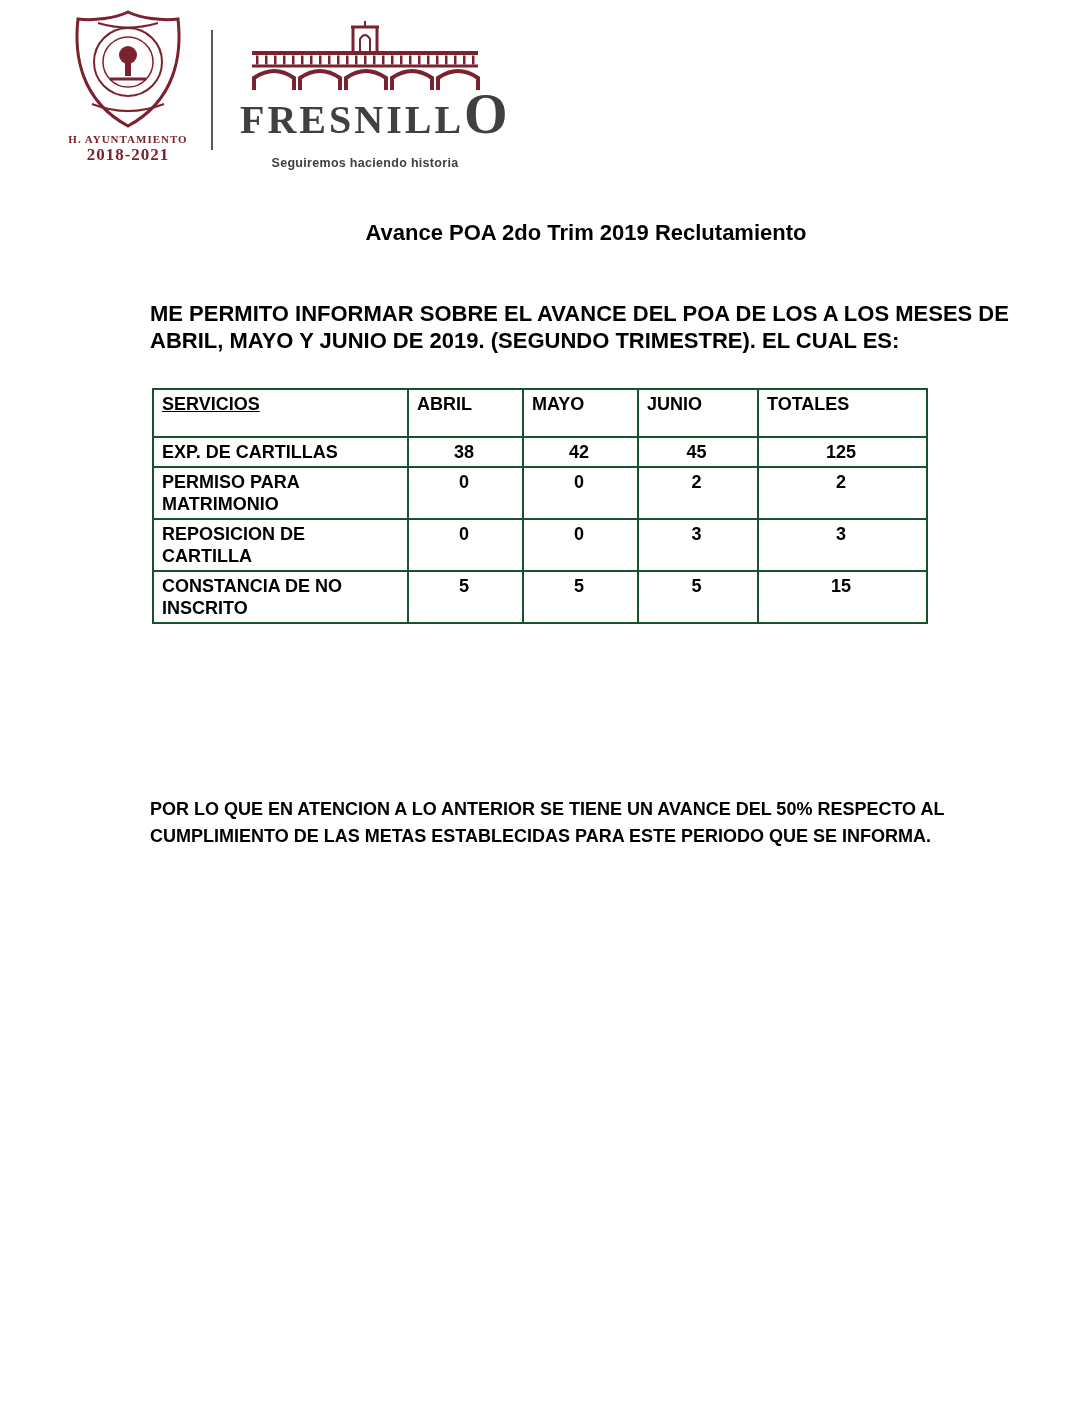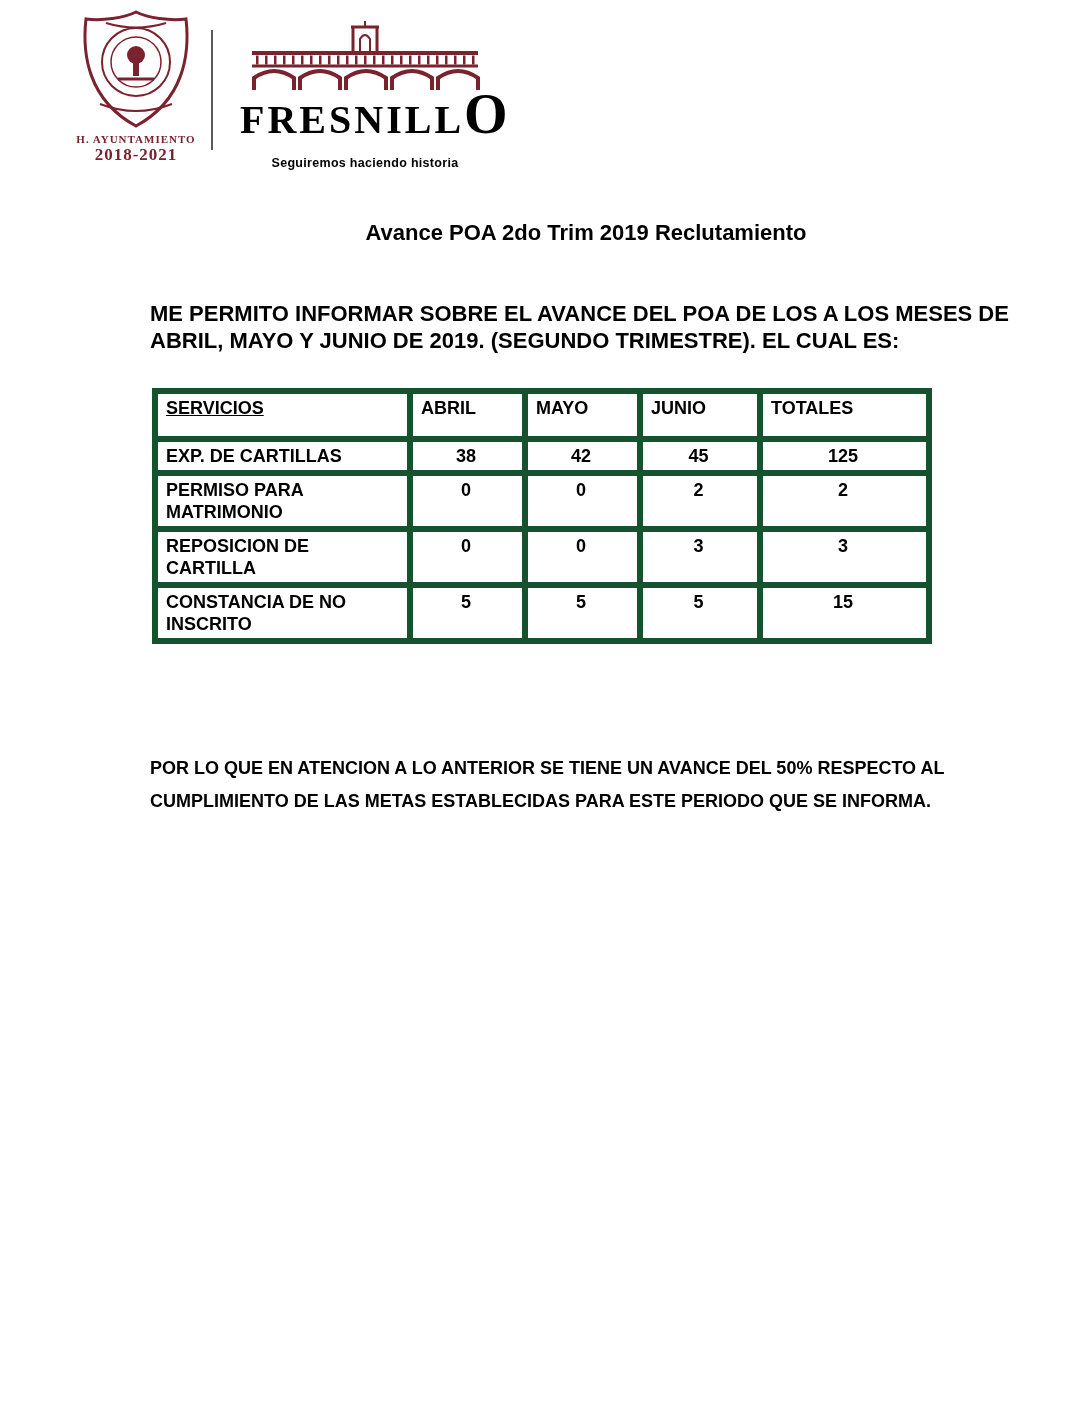--- a/index.html
+++ b/index.html
@@ -10,21 +10,21 @@
     height: 1408px;
     background: #ffffff;
     font-family: "Liberation Sans", sans-serif;
     color: #000000;
     overflow: hidden;
   }
 
   
   .crest {
     position: absolute;
-    left: 68px;
+    left: 60px;
     top: 8px;
     width: 136px;
     text-align: center;
     color: #7a232e;
   }
   .crest svg { display: block; margin: 0 auto; }
   .crest-line1 {
     font-family: "Liberation Serif", serif;
     font-size: 11px;
     font-weight: bold;
@@ -45,21 +45,21 @@
     width: 2px;
     height: 120px;
     background: #5a5a5a;
   }
   .brand {
     position: absolute;
     left: 240px;
     top: 20px;
     width: 250px;
     text-align: center;
-    color: #000000;
+    color: #404040;
   }
   .brand svg { display: block; margin: 0 auto; }
   .brand-name {
     font-family: "Liberation Serif", serif;
     font-weight: bold;
     font-size: 40px;
     letter-spacing: 3px;
     line-height: 1.0;
     margin-top: 2px;
     white-space: nowrap;
@@ -86,39 +86,39 @@
     position: absolute;
     top: 300px;
     left: 150px;
     width: 884px;
     font-size: 22px;
     font-weight: bold;
     line-height: 27px;
   }
   .closing {
     position: absolute;
-    top: 752px;
+    top: 796px;
     left: 150px;
     width: 884px;
     font-size: 18px;
     font-weight: bold;
-    line-height: 33px;
+    line-height: 27px;
   }
 
   
   .poa-table {
     position: absolute;
     top: 388px;
     left: 152px;
     width: 774px;
     border-collapse: collapse;
     table-layout: fixed;
   }
   .poa-table th, .poa-table td {
-    border: 6px solid #14532d;
+    border: 2px solid #14532d;
     font-weight: bold;
     font-size: 18px;
     vertical-align: top;
     padding: 3px 8px;
     line-height: 22px;
   }
   .poa-table thead th {
     height: 48px;
     text-align: left;
   }

